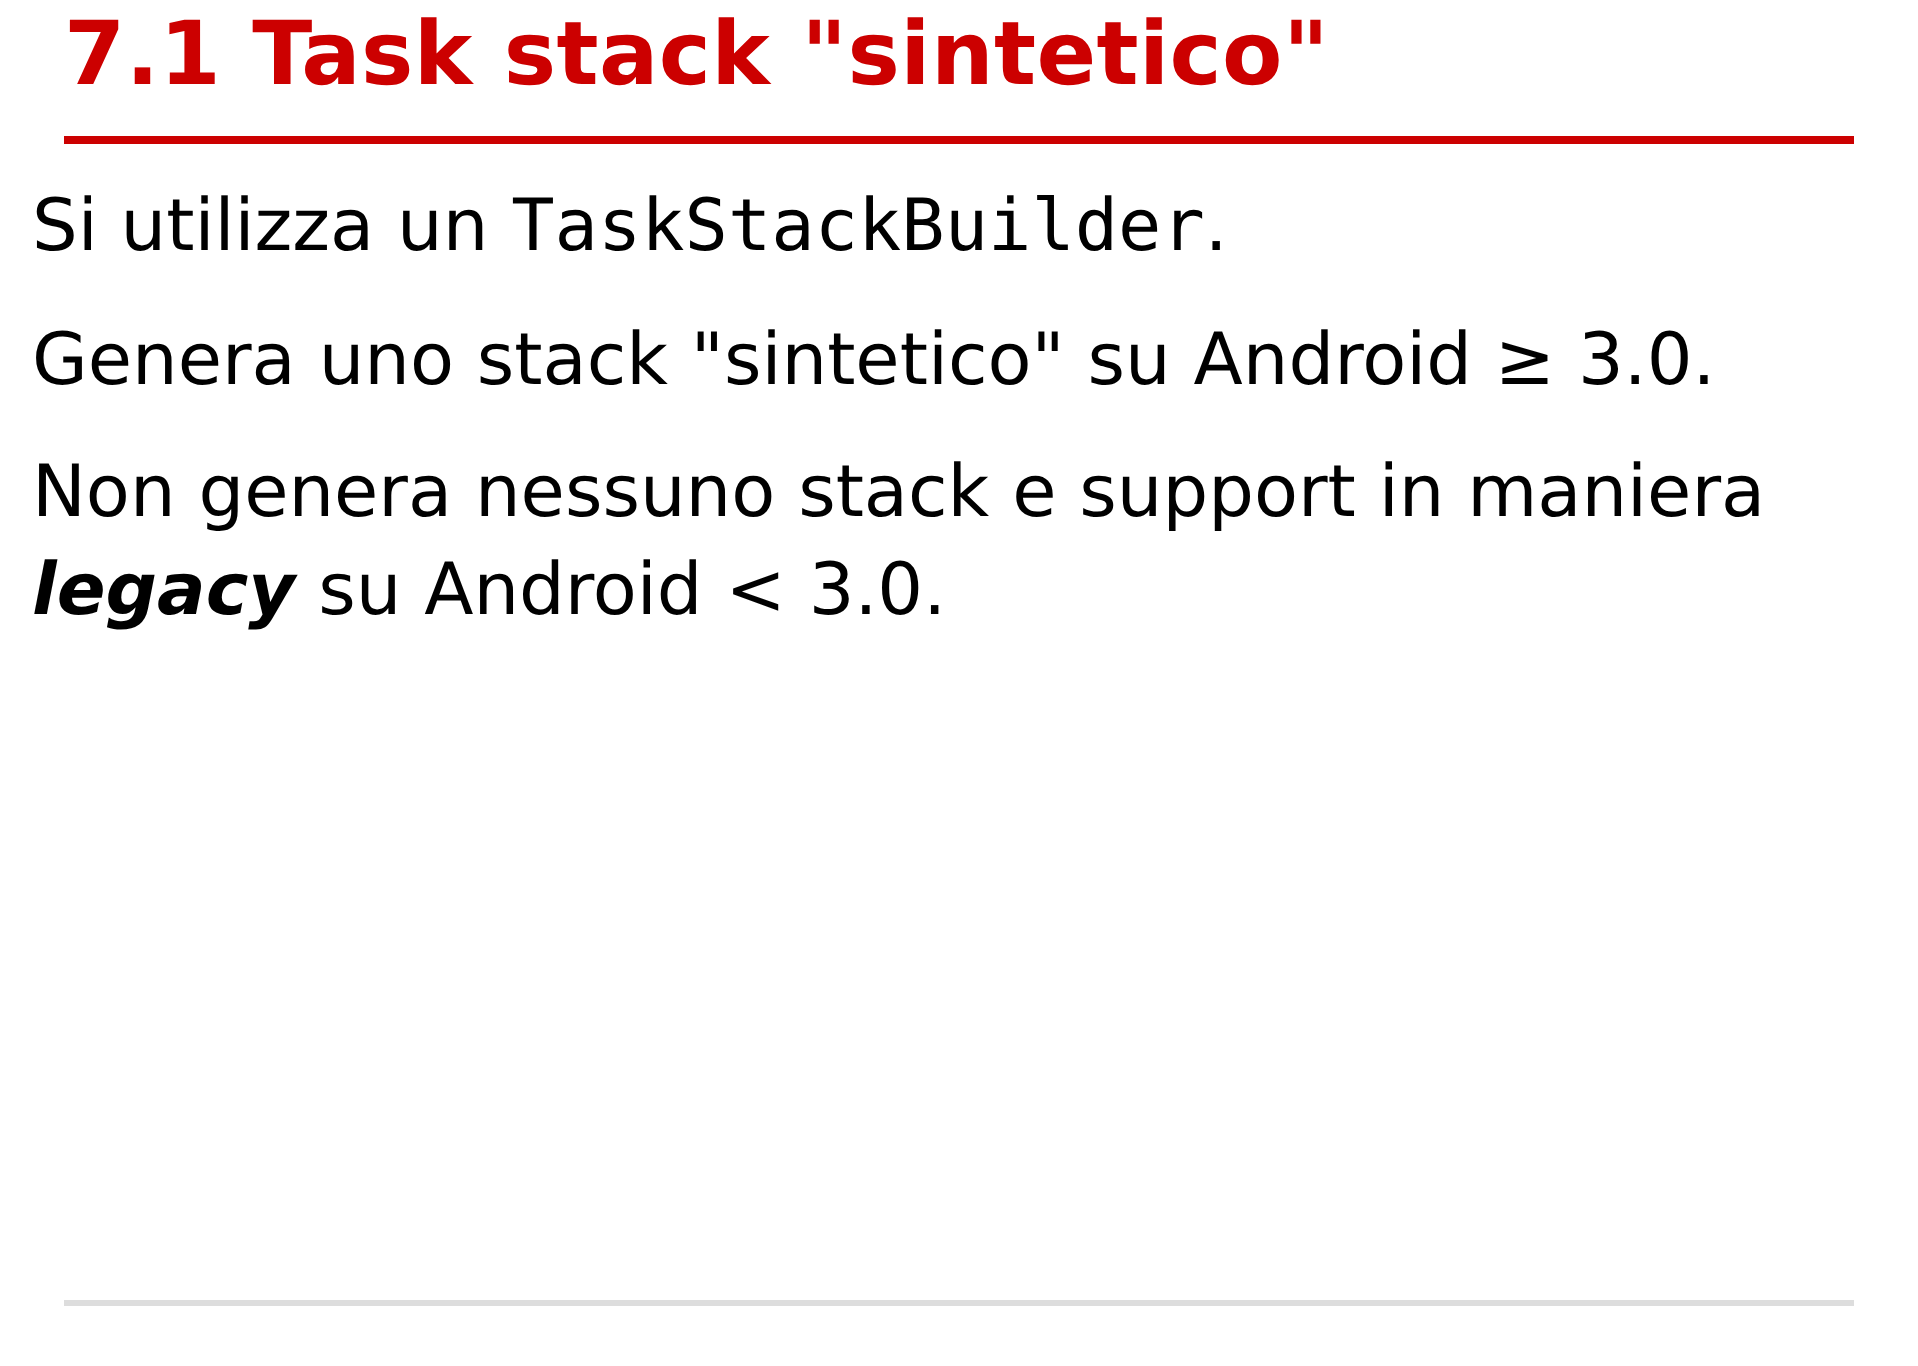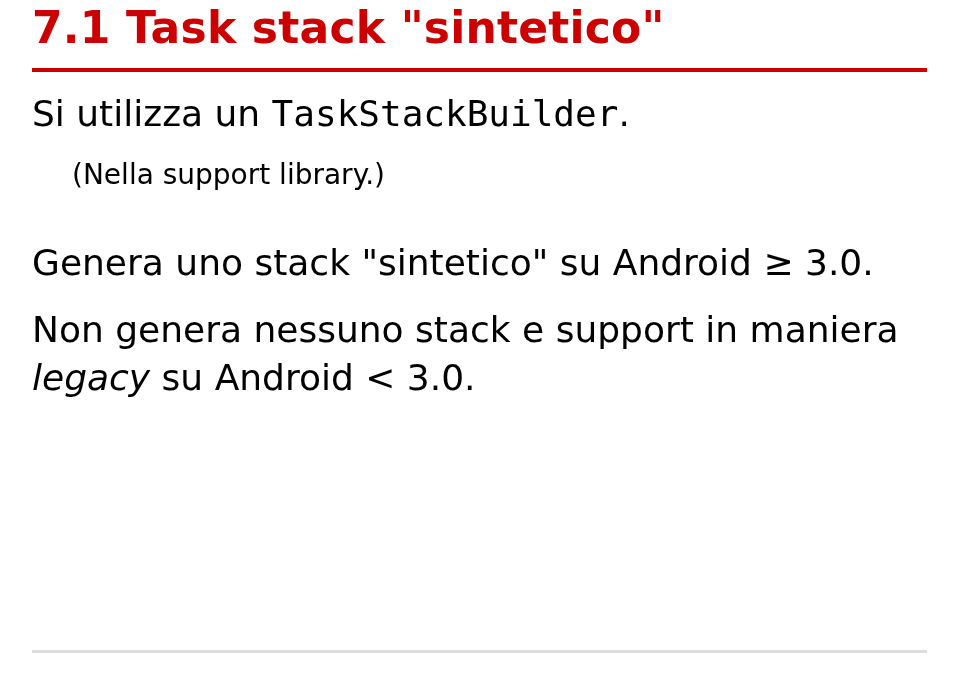--- a/index.html
+++ b/index.html
@@ -32,40 +32,41 @@
     position: absolute;
     top: 68px;
     left: 32px;
     right: 32px;
     height: 0;
     border-top: 4px solid #cc0000;
   }
   .content {
     position: absolute;
     top: 90px;
-    left: 32px;
+    left: 16px;
     right: 32px;
   }
   .para {
     font-size: 36px;
     line-height: 1.35;
     margin: 0 0 18px 0;
     font-weight: 400;
   }
   .mono {
     font-family: "DejaVu Sans Mono", "Menlo", "Consolas", monospace;
   }
   .note {
     font-size: 28px;
     line-height: 1.3;
     margin: 0 0 46px 40px;
     font-weight: 400;
   }
   .italic {
     font-style: italic;
+    font-weight: bold;
   }
   .bottom-rule {
     position: absolute;
     left: 32px;
     right: 32px;
     bottom: 30px;
     height: 0;
     border-top: 3px solid #dddddd;
   }
 </style>
@@ -77,21 +78,20 @@
   <div class="title">7.1 Task stack "sintetico"</div>
 
   <div class="rule"></div>
 
   <div class="content">
 
     <p class="para">
       <span>Si utilizza un </span><span class="mono">TaskStackBuilder</span><span>.</span>
     </p>
 
-    <p class="note">(Nella support library.)</p>
 
     <p class="para">Genera uno stack "sintetico" su Android ≥ 3.0.</p>
 
     <p class="para">
       <span>Non genera nessuno stack e support in maniera </span><span class="italic">legacy</span><span> su Android &lt; 3.0.</span>
     </p>
 
   </div>
 
   <div class="bottom-rule"></div>

